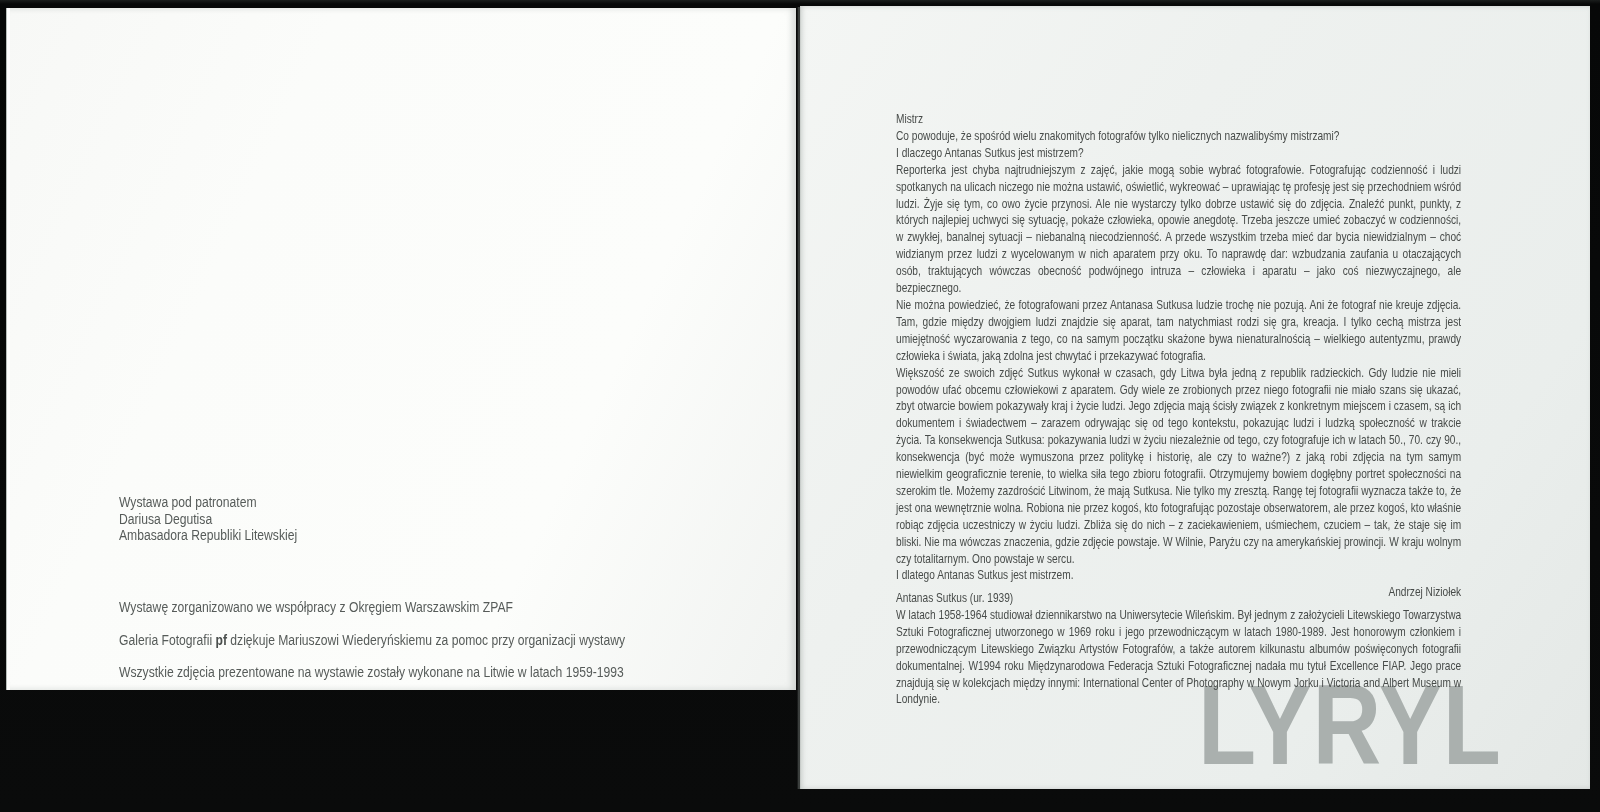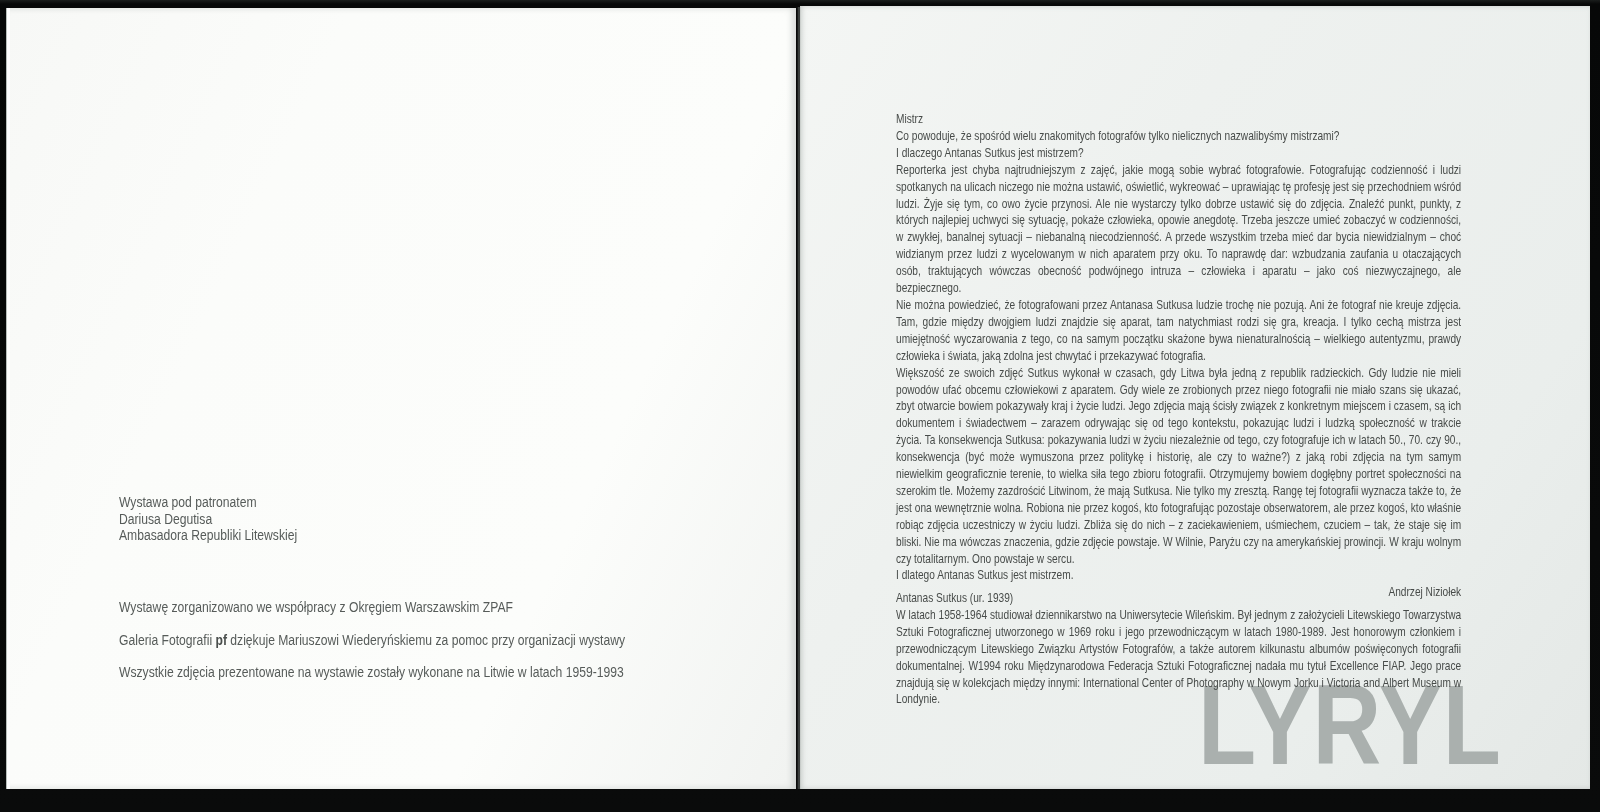--- a/index.html
+++ b/index.html
@@ -19,21 +19,21 @@
   }
   
   .page {
     position: absolute;
     box-sizing: border-box;
   }
   .page-left {
     left: 6px;
     top: 8px;
     width: 790px;
-    height: 781px;
+    height: 682px;
     background: linear-gradient(115deg, #f7f8f6 0%, #fbfcfa 30%, #fcfdfb 70%, #f1f3f1 99%);
     border-left: 1px solid #b9bfbc;
     box-shadow: inset 3px 0 0 #fefefe, inset -4px 0 6px rgba(150,158,154,.35);
   }
   .page-right {
     left: 800px;
     top: 6px;
     width: 790px;
     height: 783px;
     background: linear-gradient(125deg, #f4f6f4 0%, #eef1ef 35%, #eaeeec 75%, #e4e8e6 100%);

